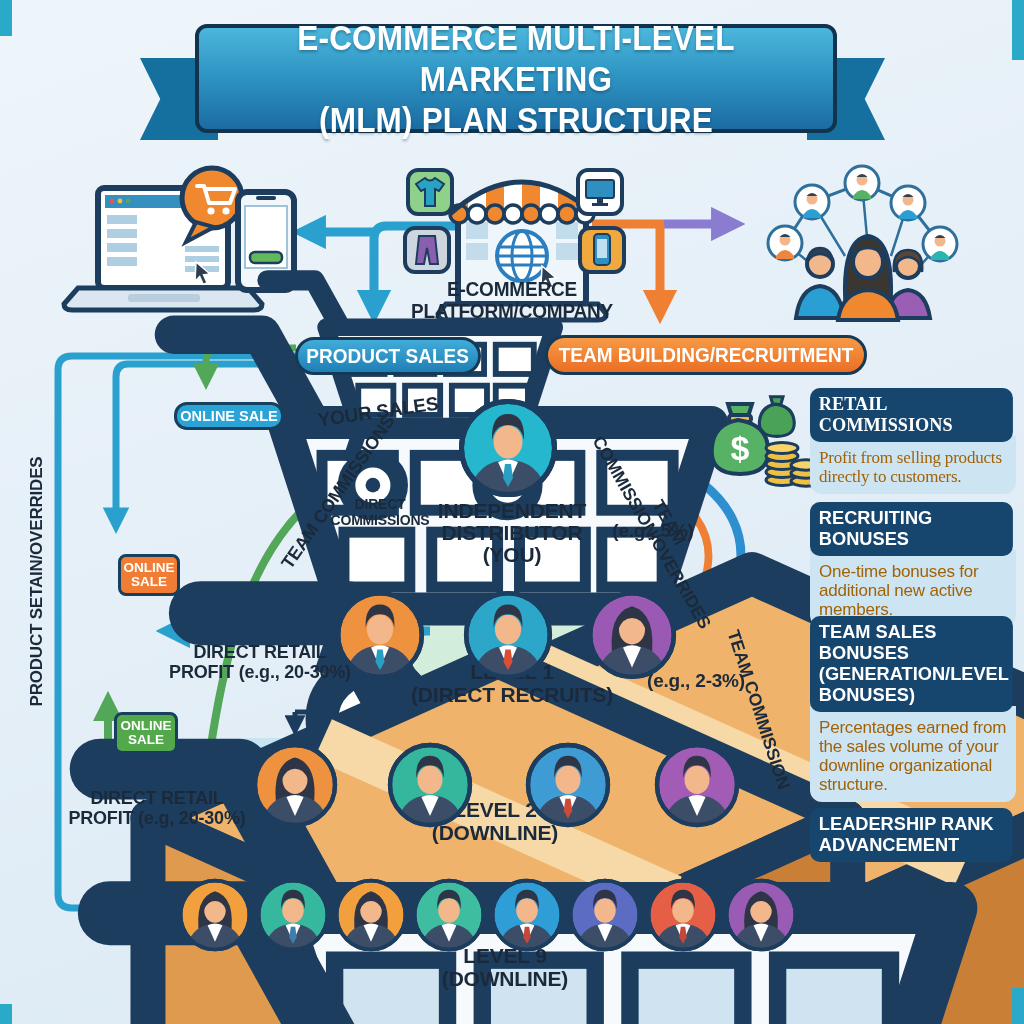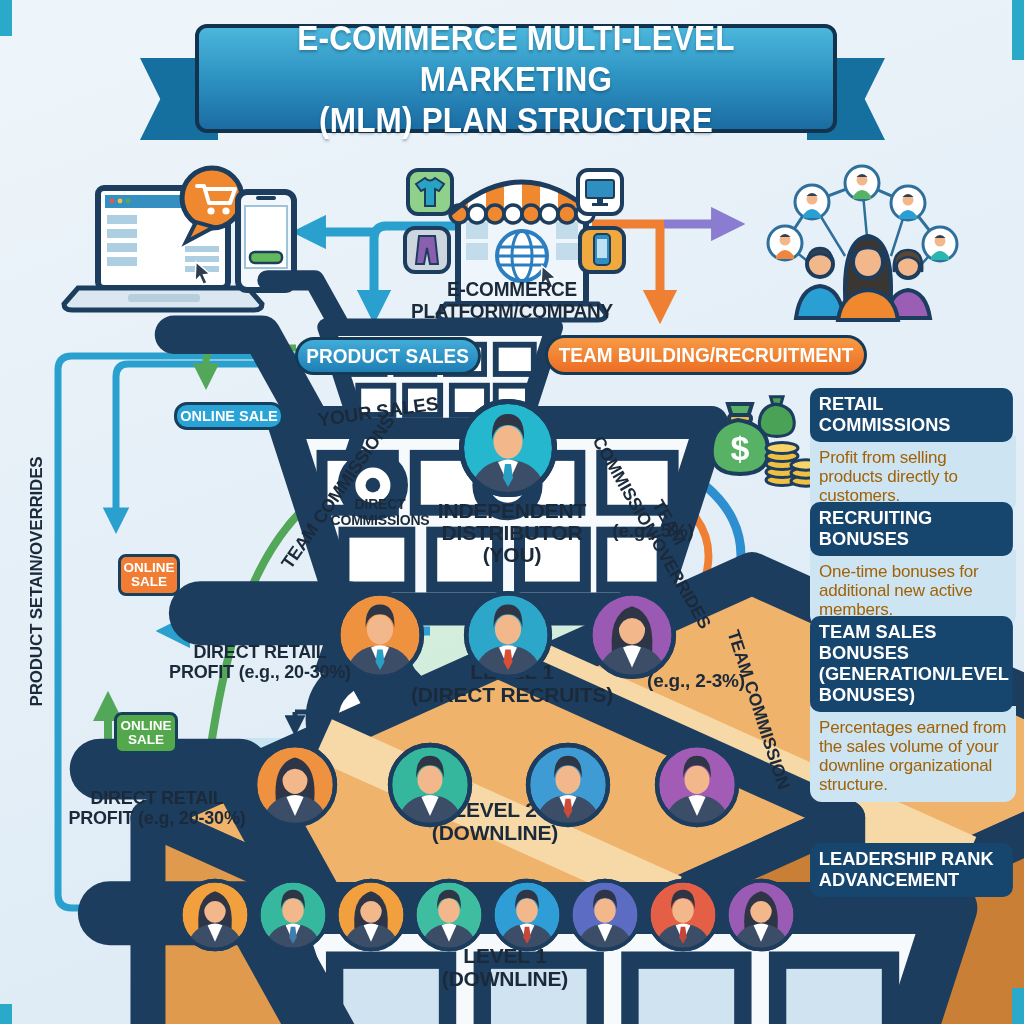--- a/index.html
+++ b/index.html
@@ -391,21 +391,21 @@
       </svg>
     </div>
   <div class="lbl" style="left:422px;top:500px;width:180px;font-size:21px;line-height:1.05;">INDEPENDENT
 DISTRIBUTOR
 (YOU)</div>
 
   <div class="lbl" style="left:392px;top:660px;width:240px;font-size:21px;line-height:1.1;">LEVEL 1
 (DIRECT RECRUITS)</div>
   <div class="lbl" style="left:395px;top:798px;width:200px;font-size:21px;line-height:1.1;">LEVEL 2
 (DOWNLINE)</div>
-  <div class="lbl" style="left:405px;top:944px;width:200px;font-size:21px;line-height:1.1;">LEVEL 1
+  <div class="lbl" style="left:405px;top:944px;width:200px;font-size:21px;line-height:1.1;">LEVEL 9
 (DOWNLINE)</div>
 
   <div>
       <div class="avatar" style="left: 335px; top: 590px; width: 90px; height: 90px;">
         <svg viewBox="0 0 100 100">
           <defs>
             <clipPath id="ac1">
               <circle cx="50" cy="50" r="44.5"></circle>
             </clipPath>
           </defs>
@@ -667,29 +667,29 @@
             <ellipse cx="50" cy="44" rx="14.5" ry="16.5" fill="#f3b78c"></ellipse>
             <path d="M35 43 Q35 24 50 24 Q65 24 65 43 Q60 31 50 31 Q40 31 35 43 Z" fill="#2e3547"></path>
             <path d="M10 98 Q18 62 50 62 Q82 62 90 98 Z" fill="#3c4d68"></path>
             <path d="M40 64 L50 86 L60 64 Q50 59 40 64 Z" fill="#fff"></path>
           </g>
           <circle cx="50" cy="50" r="46.5" fill="none" stroke="#1d3d5f" stroke-width="5"></circle>
         </svg>
       </div>
     </div>
 
-  <div class="panel" style="top:388px;">
+  <div class="panel" style="top:388px;font-family:Liberation Serif, serif;">
     <div class="hd">RETAIL COMMISSIONS</div>
     <div class="bd">Profit from selling products directly to customers.</div>
   </div>
   <div class="panel" style="top:502px;">
     <div class="hd">RECRUITING BONUSES</div>
     <div class="bd">One-time bonuses for additional new active members.</div>
   </div>
   <div class="panel" style="top:616px;">
     <div class="hd">TEAM SALES BONUSES (GENERATION/LEVEL BONUSES)</div>
     <div class="bd">Percentages earned from the sales volume of your downline organizational structure.</div>
   </div>
-  <div class="panel" style="top:808px;margin-top:35px;">
+  <div class="panel" style="top:808px;">
     <div class="hd">LEADERSHIP RANK ADVANCEMENT</div>
   </div>
 
 </div>
 
 </body></html>

